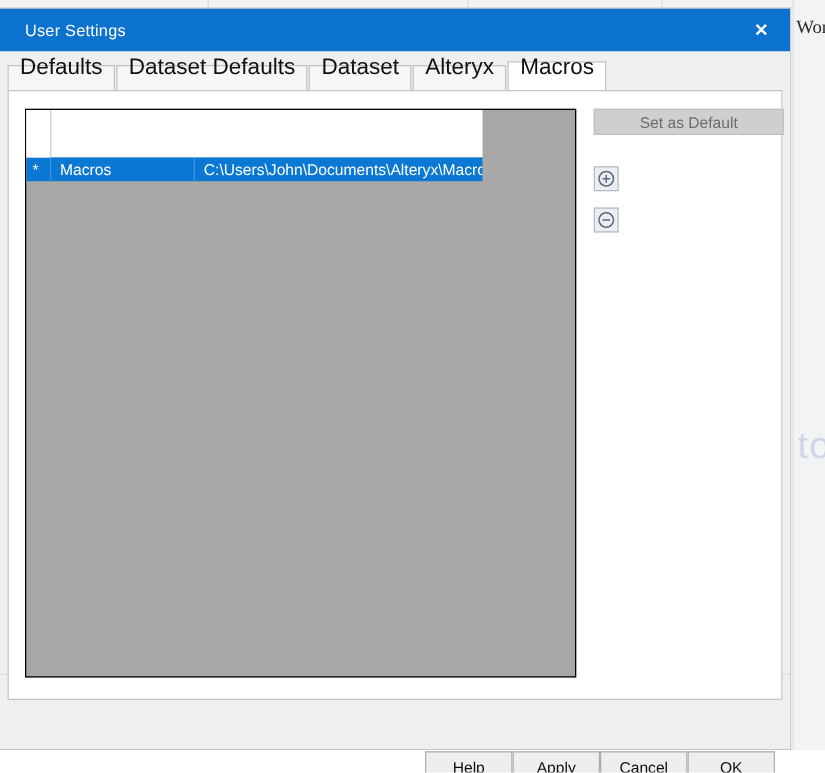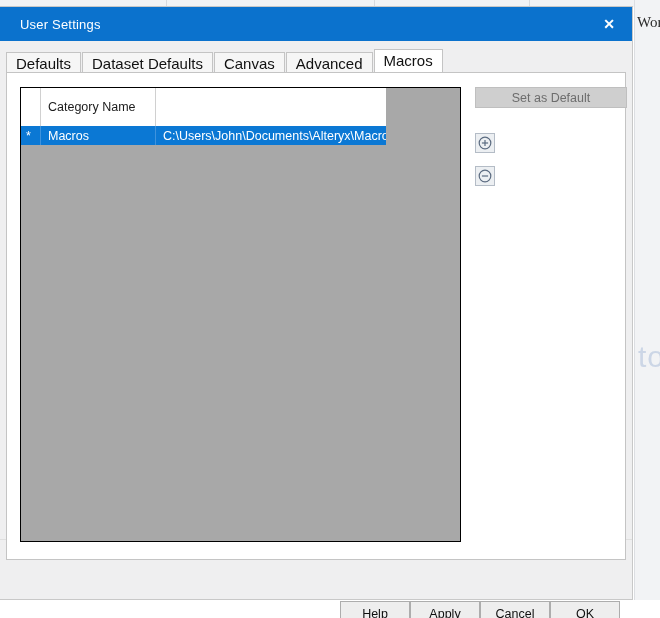--- a/index.html
+++ b/index.html
@@ -104,25 +104,25 @@
   .tabstrip {
     position: relative;
     height: 23px;
     margin: 8px 0 0 6px;
     display: flex;
     align-items: flex-end;
   }
   .tab {
     position: relative;
     height: 20px;
-    padding: 2px 9px;
+    padding: 8px 9px;
     margin-right: 1px;
     display: flex;
-    align-items: flex-start;
-    font-size: 15px;
+    align-items: flex-end;
+    font-size: 18px;
     color: #111111;
     background: #f6f6f6;
     border: 1px solid #c4c4c4;
     border-bottom: none;
     box-sizing: border-box;
     cursor: pointer;
     white-space: nowrap;
   }
   .tab.active {
     height: 23px;
@@ -281,36 +281,35 @@
     </div>
 
     <div class="tabstrip">
       <div class="tab">
           <span>Defaults</span>
         </div>
       <div class="tab">
           <span>Dataset Defaults</span>
         </div>
       <div class="tab">
-          <span>Canvas</span>
+          <span>Dataset</span>
         </div>
       <div class="tab">
-          <span>Advanced</span>
+          <span>Alteryx</span>
         </div>
       <div class="tab active">
           <span>Macros</span>
         </div>
     </div>
 
     <div class="tabpanel">
 
       <div class="grid">
         <div class="grid-head">
           <div class="cell col-marker"></div>
-          <div class="cell col-name">Category Name</div>
         </div>
         <div class="grid-row">
           <div class="cell col-marker">*</div>
           <div class="cell col-name">Macros</div>
           <div class="cell col-path">C:\Users\John\Documents\Alteryx\Macros</div>
         </div>
       </div>
 
       <div class="side">
         <div class="btn-default">Set as Default</div>

